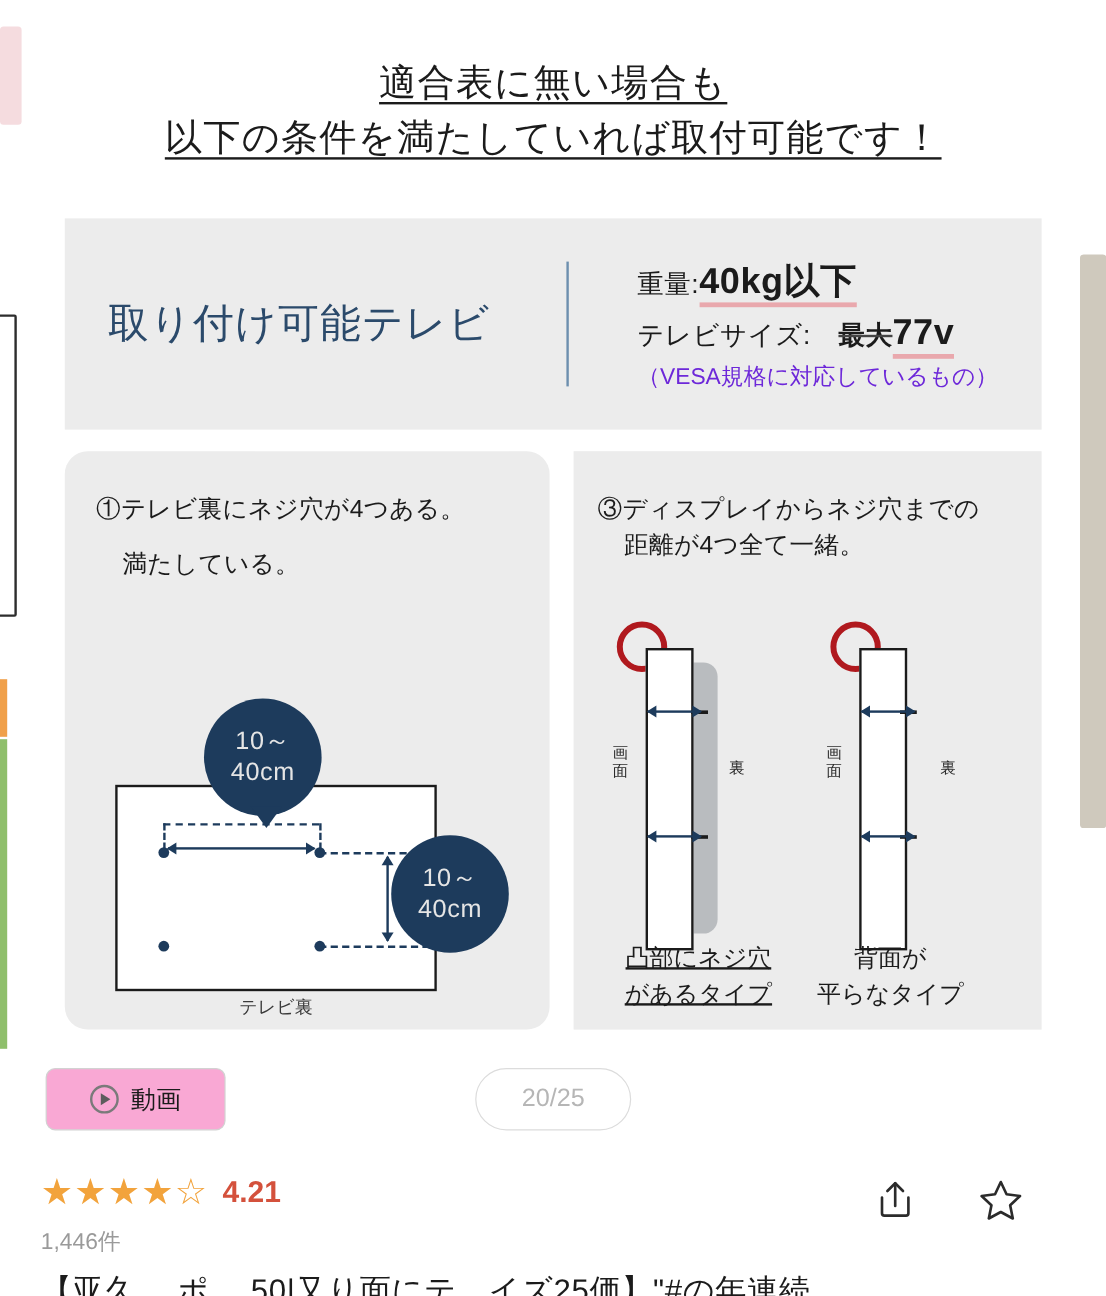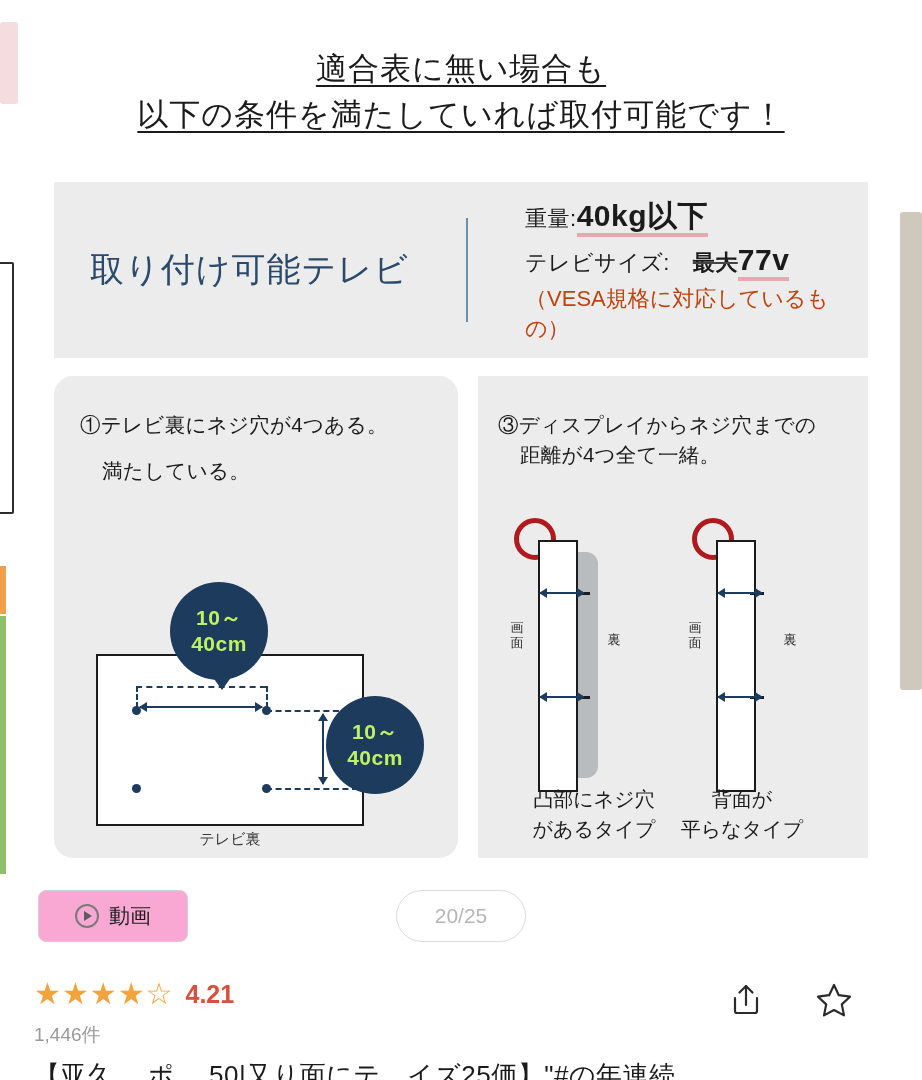--- a/index.html
+++ b/index.html
@@ -41,21 +41,21 @@
     display: flex; align-items: center;
   }
   .panel-top-left {
     width: 418px; padding-left: 36px;
     font-size: 34px; color: #2b4a6b; letter-spacing: 1px;
   }
   .vdivider { width: 2px; height: 104px; background: #6d8fae; }
   .panel-top-right { padding-left: 57px; color: #1b1b1b; }
   .ptr-line1 { font-size: 22px; letter-spacing: 0.5px; margin-bottom: 6px; }
   .ptr-line2 { font-size: 22px; letter-spacing: 0.5px; margin-bottom: 6px; }
-  .ptr-line3 { font-size: 22px; color: #c2410c; }
+  .ptr-line3 { font-size: 19px; color: #6d28d9; }
   .big { font-size: 30px; font-weight: 700; }
   .mid { font-size: 22px; font-weight: 700; }
   .uline-red { border-bottom: 4px solid #e9a8ad; padding-bottom: 1px; }
   .strike { text-decoration: line-through; text-decoration-color: #444; margin-left: 23px; }
 
   
   .panel {
     position: absolute; background: #ececec;
   }
   .panel-left  { left: 54px;  top: 376px; width: 404px; height: 482px; border-radius: 19px; }
@@ -109,23 +109,23 @@
   .arrow-v { position: absolute; width: 2px; background: #1d3b5c; }
   .arrow-v::before, .arrow-v::after {
     content: ""; position: absolute; left: -4px; width: 0; height: 0;
     border-left: 5px solid transparent; border-right: 5px solid transparent;
   }
   .arrow-v::before { top: -1px;    border-bottom: 8px solid #1d3b5c; }
   .arrow-v::after  { bottom: -1px; border-top: 8px solid #1d3b5c; }
   .av-1 { left: 268px; top: 338px; height: 70px; }
 
   .bubble {
-    position: absolute; background: #1d3b5c; color: #bef264;
+    position: absolute; background: #1d3b5c; color: #e5e5e5;
     border-radius: 50%; text-align: center;
-    font-size: 21px; line-height: 26px; font-weight: 700;
+    font-size: 21px; line-height: 26px; font-weight: 400;
     display: flex; align-items: center; justify-content: center;
     letter-spacing: 0.5px;
   }
   .bub-1 { left: 116px; top: 206px; width: 98px; height: 98px; }
   .bub-2 { left: 272px; top: 320px; width: 98px; height: 98px; }
   .bub-tail {
     position: absolute; left: 155px; top: 296px;
     width: 0; height: 0;
     border-left: 13px solid transparent; border-right: 13px solid transparent;
     border-top: 18px solid #1d3b5c;
@@ -167,21 +167,21 @@
 
   .ah-a1 { left: 62px;  top: 216px; width: 44px; }
   .ah-a2 { left: 62px;  top: 320px; width: 44px; }
   .ah-b1 { left: 240px; top: 216px; width: 44px; }
   .ah-b2 { left: 240px; top: 320px; width: 44px; }
 
   .cap {
     position: absolute; top: 408px; width: 176px;
     text-align: center; font-size: 20px; color: #1b1b1b; line-height: 30px;
   }
-  .cap-a { left: 28px; }
+  .cap-a { left: 16px; text-decoration: underline; }
   .cap-b { left: 176px; }
 
   
   .btn-video {
     position: absolute; left: 38px; top: 890px;
     width: 150px; height: 52px;
     border: 1px solid #d2d2d2; border-radius: 8px; background: #f9a8d4;
     display: flex; align-items: center; justify-content: center; gap: 10px;
     font-size: 21px; color: #1b1b1b;
   }

